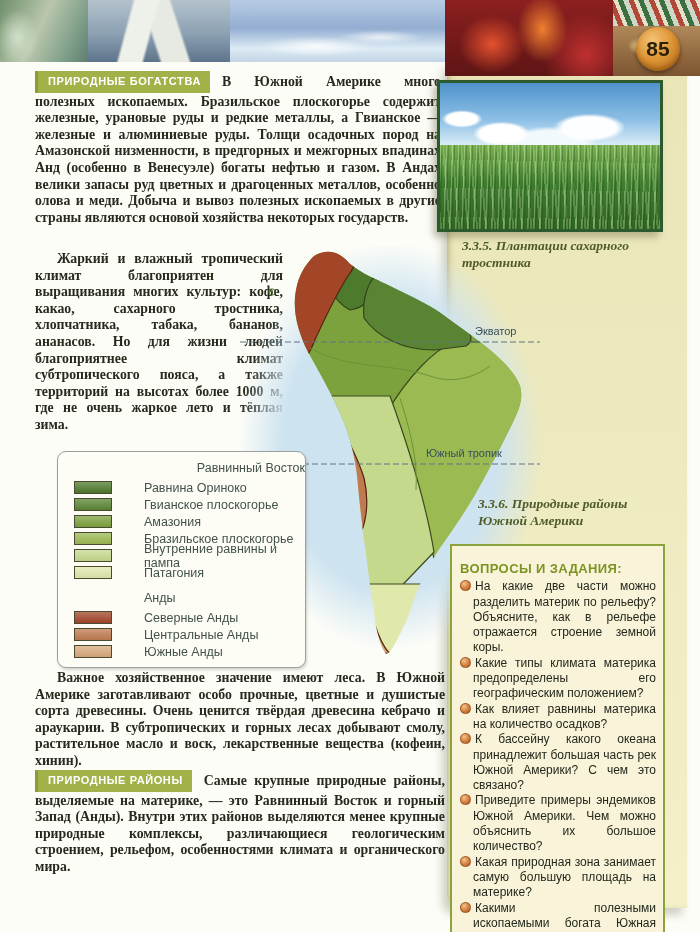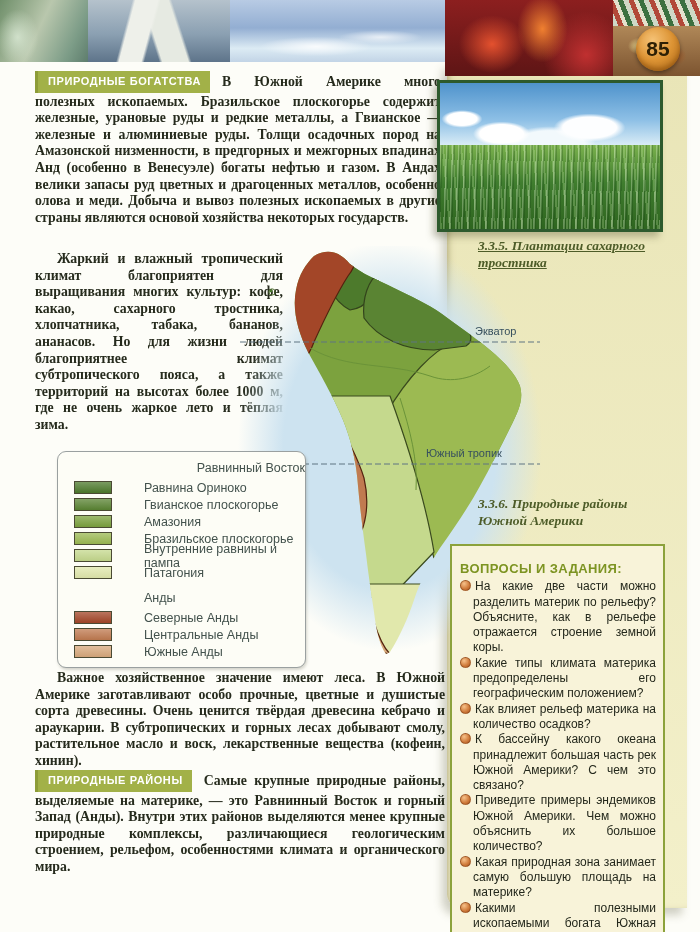--- a/index.html
+++ b/index.html
@@ -57,21 +57,21 @@
       radial-gradient(64px 26px at 50% 100%, #f2f9fc 55%, rgba(255,255,255,0) 72%),
       linear-gradient(to bottom,#4f93cc,#8ec0e6 60%,#d9ecf6);}
   .photo-grass{flex:1;background:
       repeating-linear-gradient(92deg, rgba(235,250,220,.30) 0 1px, rgba(10,50,10,.22) 2px 3px, rgba(0,0,0,0) 3px 6px),
       repeating-linear-gradient(85deg, rgba(200,235,170,.25) 0 2px, rgba(0,0,0,0) 2px 9px),
       linear-gradient(to bottom,#7ab14d,#3f7d2e 45%,#2e651f);}
   
   .caption{position:absolute;width:176px;z-index:6;
     font-family:"Liberation Serif", serif;font-style:italic;font-weight:bold;
     font-size:13.5px;line-height:16.5px;color:#4d5c28;}
-  .cap1{left:478px;top:238px;text-decoration:underline;}
+  .cap1{left:462px;top:238px;}
   .cap2{left:478px;top:496px;}
   
   .tb{position:absolute;color:#262b1d;font-size:13.8px;line-height:16.6px;
     text-align:justify;font-weight:600;z-index:2;}
   .tb1{left:35px;top:72px;width:406px;}
   .tb2{left:35px;top:251px;width:248px;}
   .tb3{left:35px;top:670px;width:410px;}
   .tb4{left:35px;top:771px;width:410px;}
   .indent{text-indent:22px;}
   .chip{display:inline-block;background:#a2b148;color:#ffffff;
@@ -216,21 +216,21 @@
       <span>Южные Анды</span>
     </div>
 </div>
 
 <div class="caption cap2">3.3.6. Природные районы Южной Америки</div>
 
 <div class="qbox">
   <div class="qtitle">ВОПРОСЫ И ЗАДАНИЯ:</div>
   <div class="q"><span class="qb"></span><span>На какие две части можно разделить материк по рельефу? Объясните, как в рельефе отражается строение земной коры.</span></div>
   <div class="q"><span class="qb"></span><span>Какие типы климата материка предопределены его географическим положением?</span></div>
-  <div class="q"><span class="qb"></span><span>Как влияет рельеф материка на количество осадков?</span></div>
+  <div class="q"><span class="qb"></span><span>Как влияет равнины материка на количество осадков?</span></div>
   <div class="q"><span class="qb"></span><span>К бассейну какого океана принадлежит большая часть рек Южной Америки? С чем это связано?</span></div>
   <div class="q"><span class="qb"></span><span>Приведите примеры эндемиков Южной Америки. Чем можно объяснить их большое количество?</span></div>
   <div class="q"><span class="qb"></span><span>Какая природная зона занимает самую большую площадь на материке?</span></div>
   <div class="q"><span class="qb"></span><span>Какими полезными ископаемыми богата Южная Америка?</span></div>
 </div>
 
 <div class="tb tb3 indent">Важное хозяйственное значение имеют леса. В Южной Америке заготавливают особо прочные, цветные и душистые сорта древесины. Очень ценится твёрдая древесина кебрачо и араукарии. В субтропических и горных лесах добывают смолу, растительное масло и воск, лекарственные вещества (кофеин, хинин).</div>
 
 <div class="tb tb4">
   <span class="chip">ПРИРОДНЫЕ РАЙОНЫ</span><span>Самые крупные природные районы, выделяемые на материке, — это Равнинный Восток и горный Запад (Анды). Внутри этих районов выделяются менее крупные природные комплексы, различающиеся геологическим строением, рельефом, особенностями климата и органического мира.</span>

